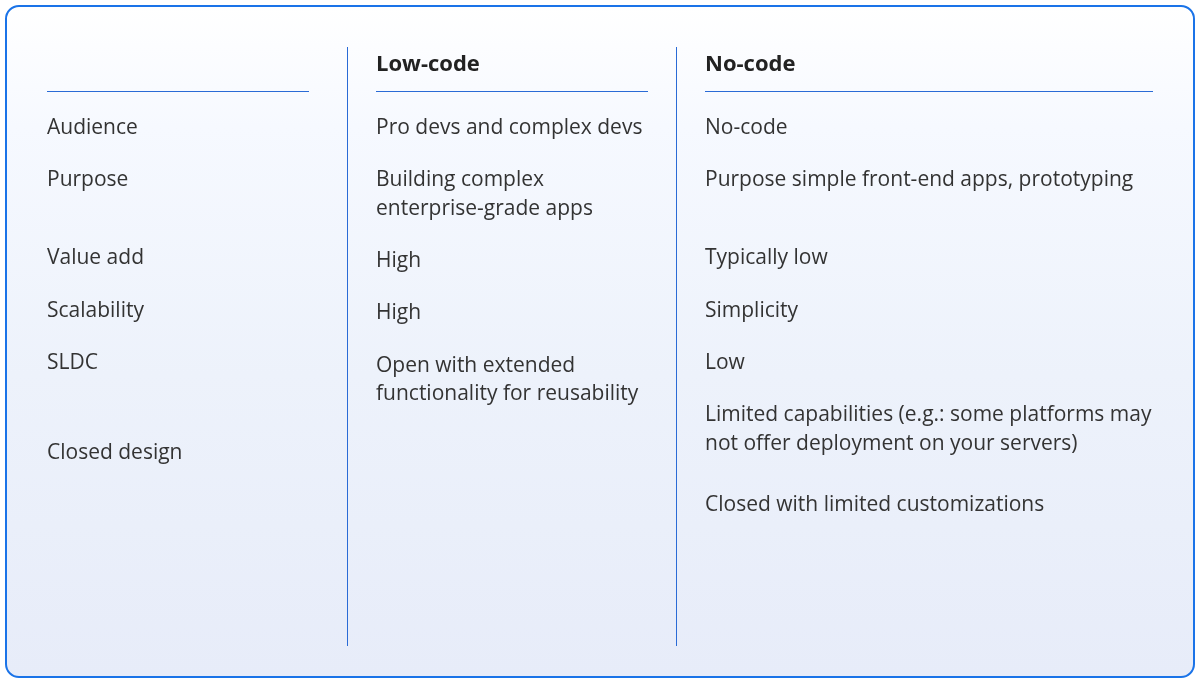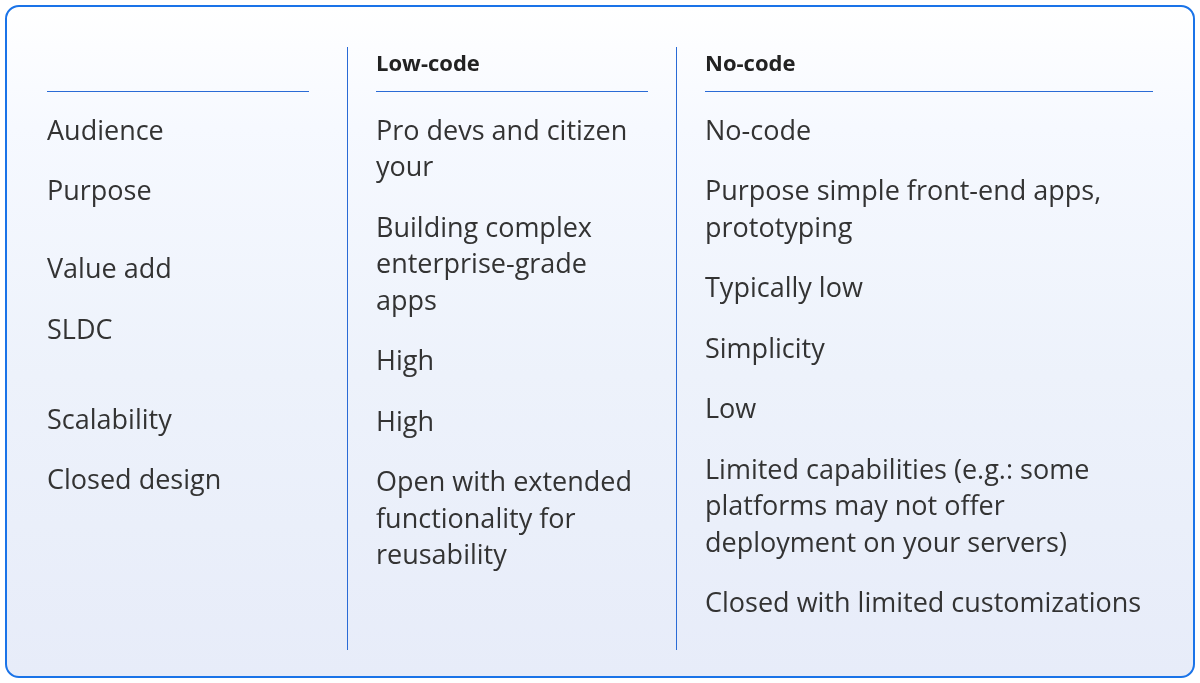--- a/index.html
+++ b/index.html
@@ -54,21 +54,21 @@
     }
     .hr {
       border: none;
       border-top: 1px solid #2a6bd6;
       margin-top: 8px;
       margin-bottom: 8px;
       width: 100%;
     }
     .row {
       color: #333;
-      font-size: 27px;
+      font-size: 21px;
       line-height: 1.35;
       padding-top: 12px;
       padding-bottom: 12px;
       display: flex;
       align-items: flex-start;
     }
     .r-audience   { min-height: 52px; }
     .r-purpose    { min-height: 78px; }
     .r-integration{ min-height: 52px; }
     .r-value      { min-height: 52px; }
@@ -88,38 +88,38 @@
     <hr class="hr">
     <div class="row r-audience">
         <span>Audience</span>
       </div>
     <div class="row r-purpose">
         <span>Purpose</span>
       </div>
     <div class="row r-value">
         <span>Value add</span>
       </div>
+    <div class="row r-scale">
+        <span>Scalability</span>
+      </div>
     <div class="row r-sldc">
         <span>SLDC</span>
-      </div>
-    <div class="row r-scale">
-        <span>Scalability</span>
       </div>
     <div class="row r-design">
         <span>Closed design</span>
       </div>
   </div>
 
   <div class="col lowcode">
     <div class="header-spacer">
       <span class="col-header">Low-code</span>
     </div>
     <hr class="hr">
     <div class="row r-audience">
-        <span>Pro devs and citizen your</span>
+        <span>Pro devs and complex devs</span>
       </div>
     <div class="row r-purpose">
         <span>Building complex enterprise-grade apps</span>
       </div>
     <div class="row r-integration">
         <span>High</span>
       </div>
     <div class="row r-scale">
         <span>High</span>
       </div>

